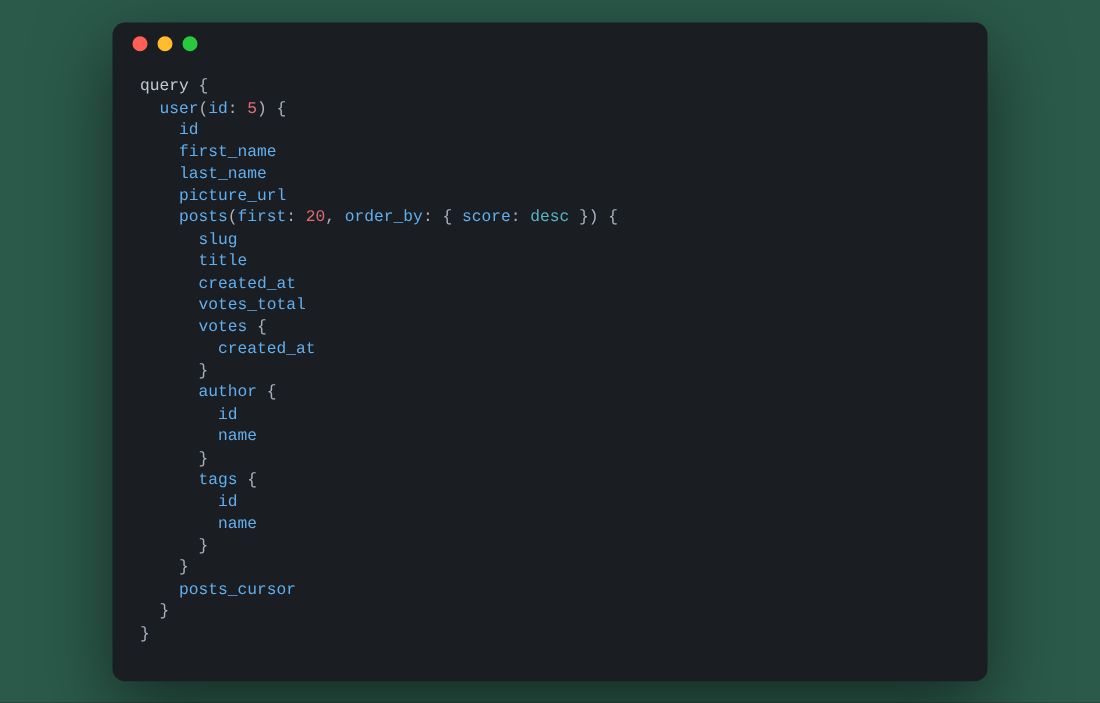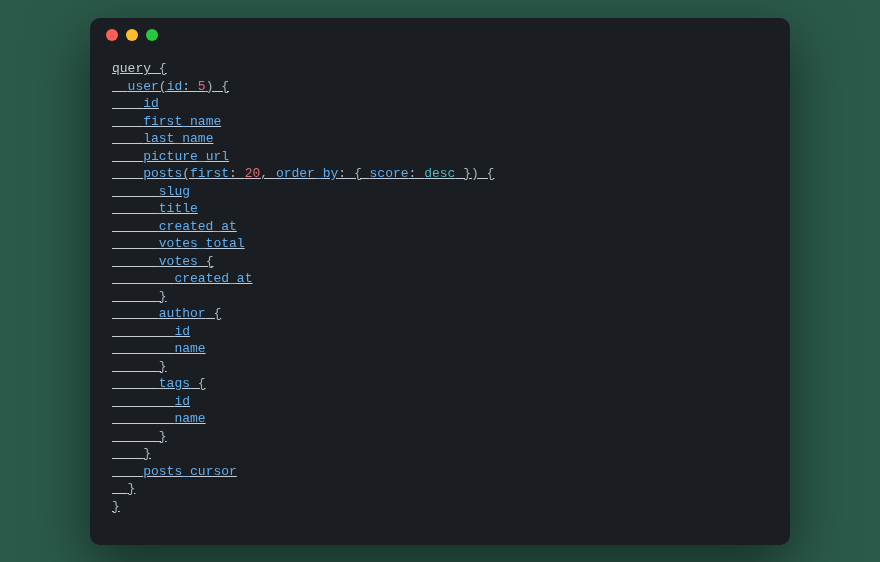--- a/index.html
+++ b/index.html
@@ -37,21 +37,20 @@
   .red    { background: #ff5f56; }
   .yellow { background: #ffbd2e; }
   .green  { background: #27c93f; }
 
   .code {
     padding: 8px 10px 20px 22px;
     font-size: 13px;
     line-height: 17.5px;
     white-space: pre;
     color: #c5ccd5;
-    text-decoration: underline;
   }
 
   
   .kw     { color: #c5ccd5; }  
   .var    { color: #61afef; }  
   .num    { color: #e06c75; }  
   .enum   { color: #56b6c2; }  
   .punct  { color: #abb2bf; }  
 </style>
 </head>

